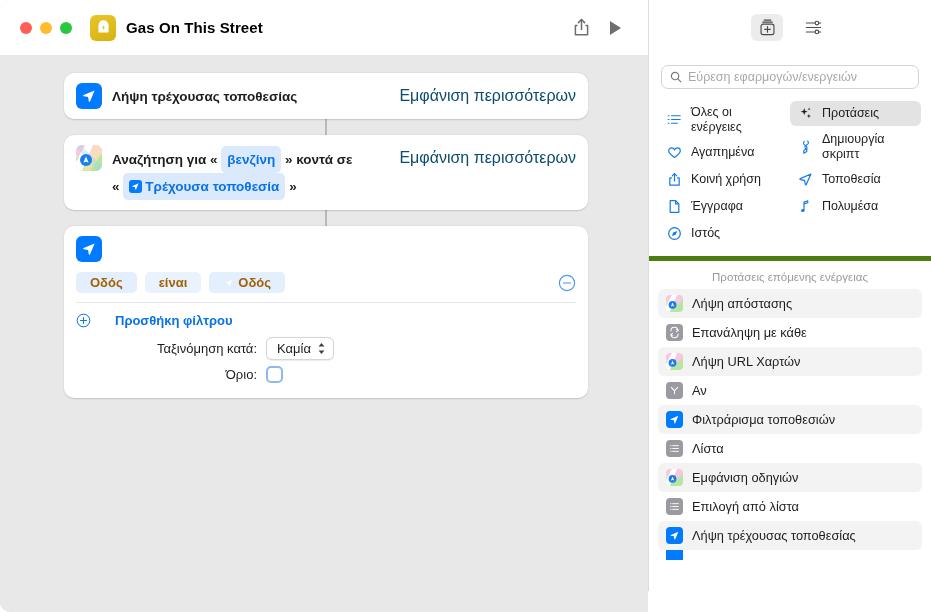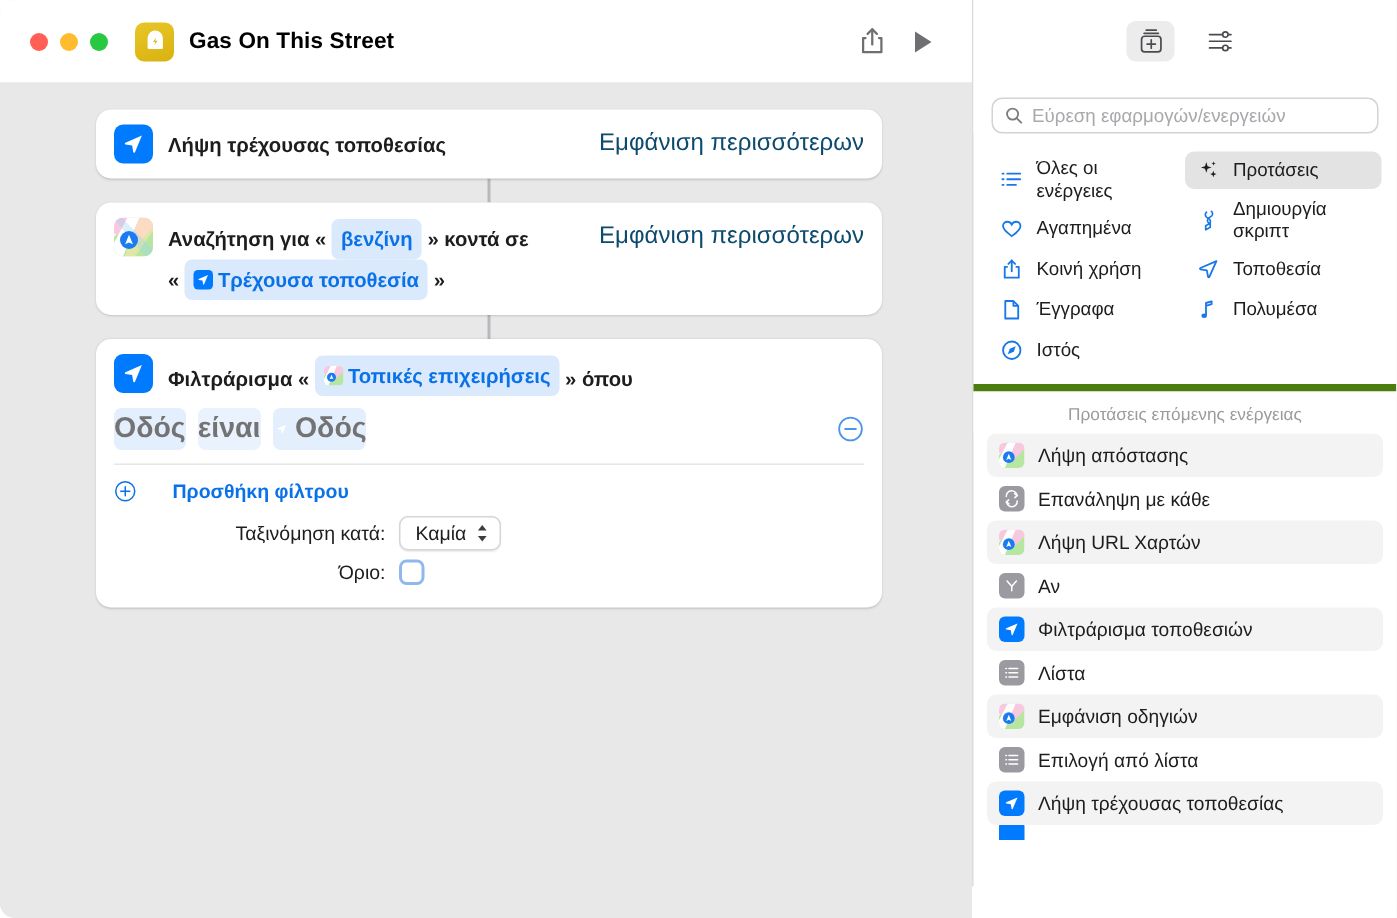--- a/index.html
+++ b/index.html
@@ -151,25 +151,25 @@
     padding: 0 12px;
   }
   .filter-row {
     display: flex;
     align-items: center;
     padding: 3px 0 9px 0;
     border-bottom: 1px solid #e6e6e8;
   }
   .pill {
     background: #e4effd;
-    color: #737373;
+    color: #a16207;
     font-weight: bold;
-    font-size: 19px;
+    font-size: 13px;
     border-radius: 5px;
-    padding: 3px 0;
+    padding: 3px 14px;
     margin-right: 8px;
     display: inline-flex;
     align-items: center;
     gap: 3px;
   }
   .pill.plainer { background: #eaf2fd; }
   .remove-btn {
     margin-left: auto;
     width: 18px; height: 18px;
     flex: 0 0 auto;
@@ -421,37 +421,20 @@
 
       <div class="connector"></div>
 
       <div class="card">
         <div class="card-row" style="padding-bottom:4px;">
           <div class="card-icon icon-blue">
             <svg width="16" height="16" viewBox="0 0 16 16">
               <path d="M13.6 2.4 L2.6 7.1 C2.0 7.35 2.1 8.2 2.75 8.3 L7.1 9.0 L7.8 13.3 C7.9 13.95 8.75 14.05 9.0 13.45 Z" fill="#ffffff"></path>
             </svg>
           </div>
-          <div class="card-body">
-            <span>Φιλτράρισμα «</span>
-            <span class="token">
-              <span class="mini">
-                <svg width="13" height="13" viewBox="0 0 26 26">
-                  <rect width="26" height="26" rx="6" fill="#f2f2f4"></rect>
-                  <path d="M0 13 L9 4 L17 11 L26 3 L26 26 L0 26 Z" fill="#b6e6a0"></path>
-                  <path d="M0 0 L26 0 L26 7 L13 20 L0 10 Z" fill="#f7c9df"></path>
-                  <path d="M9 0 L17 0 L6 26 L0 26 L0 17 Z" fill="#ffffff"></path>
-                  <circle cx="10" cy="15" r="6" fill="#1a7cf0"></circle>
-                  <path d="M10 11.5 L12.6 17.8 L10 16.6 L7.4 17.8 Z" fill="#ffffff"></path>
-                </svg>
-              </span>
-              <span>Τοπικές επιχειρήσεις</span>
-            </span>
-            <span>» όπου</span>
-          </div>
         </div>
 
         <div class="filter-rows">
           <div class="filter-row">
             <span class="pill">Οδός</span>
             <span class="pill plainer">είναι</span>
             <span class="pill">
               <span class="mini blue" style="width:12px;height:12px;border-radius:3px;display:inline-flex;align-items:center;justify-content:center;">
                 <svg width="8" height="8" viewBox="0 0 16 16">
                   <path d="M13.6 2.4 L2.6 7.1 C2.0 7.35 2.1 8.2 2.75 8.3 L7.1 9.0 L7.8 13.3 C7.9 13.95 8.75 14.05 9.0 13.45 Z" fill="#ffffff"></path>

